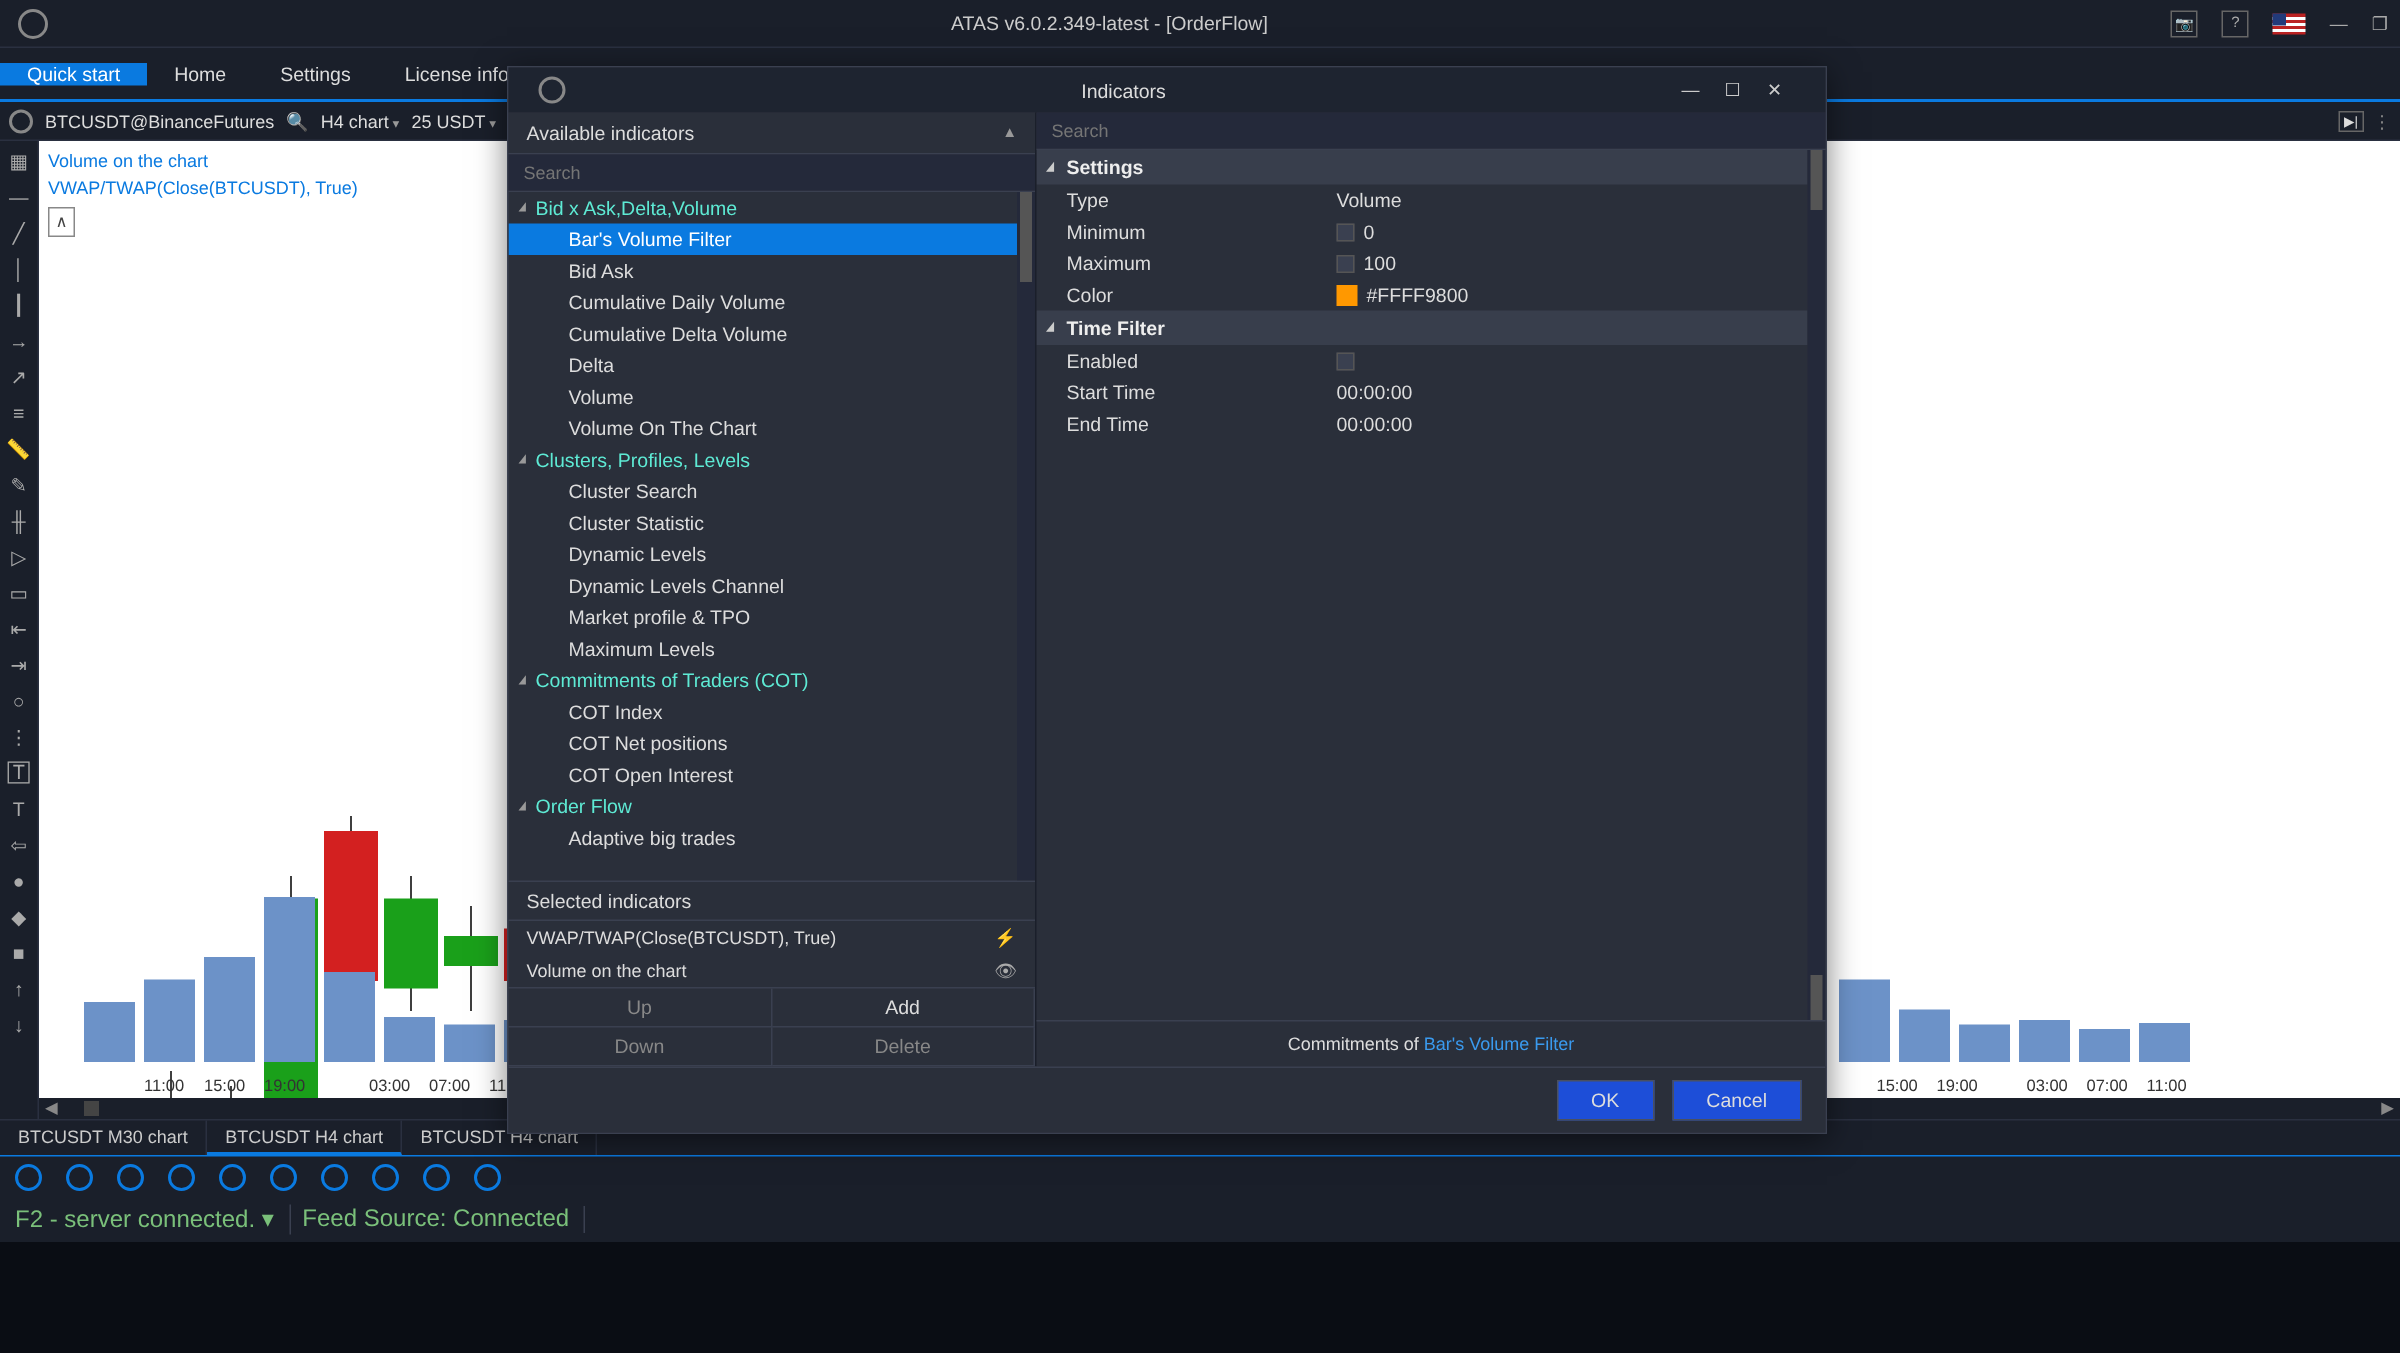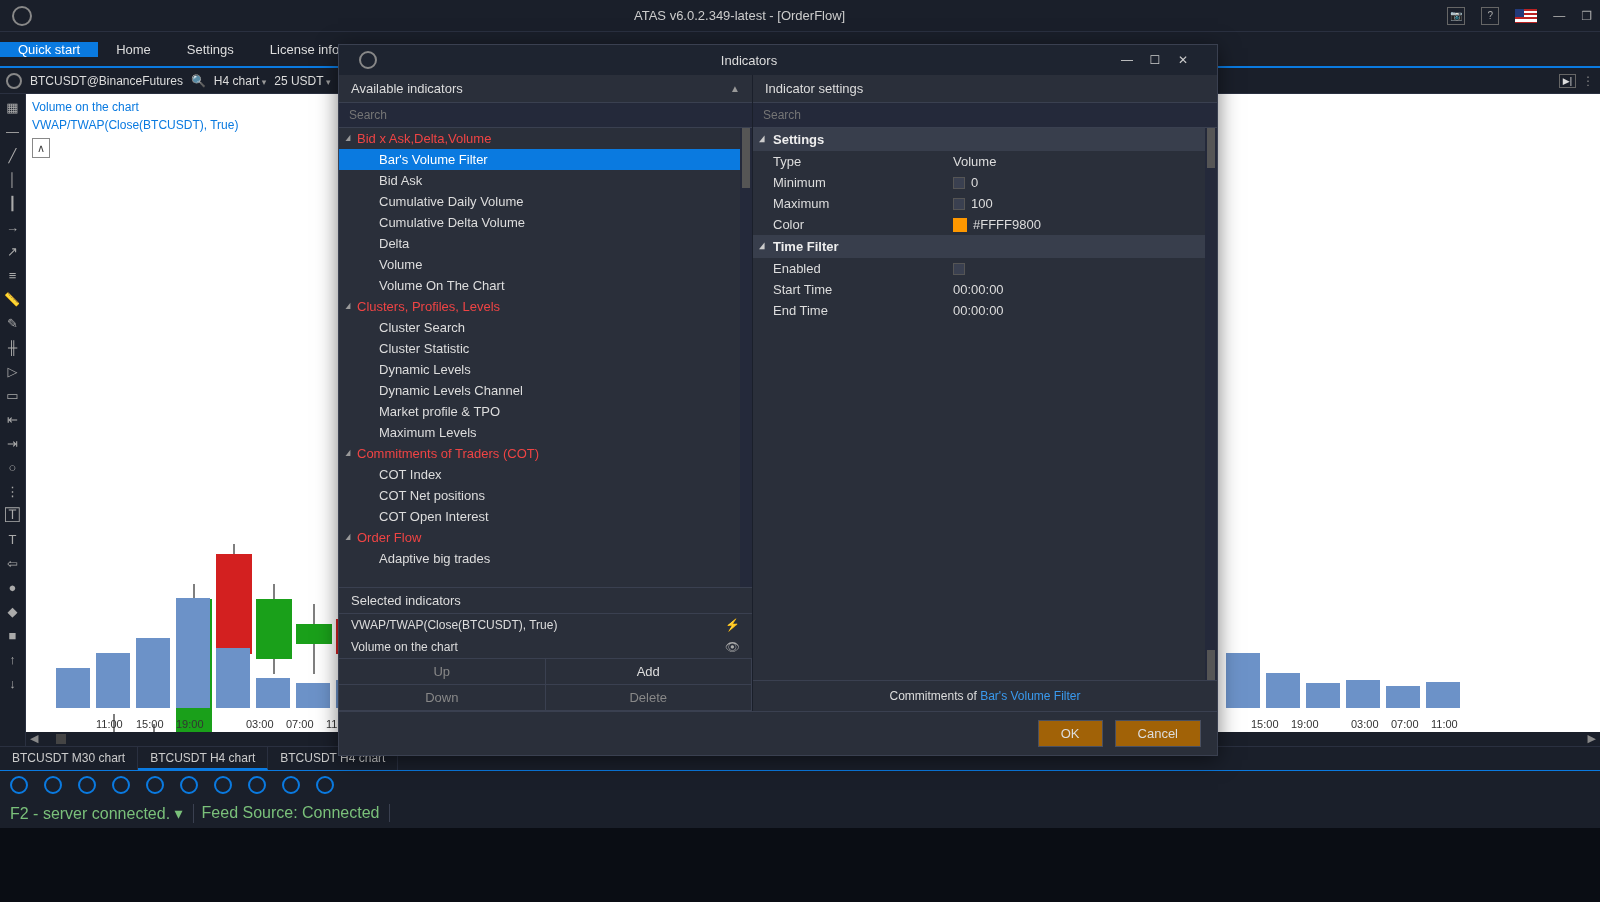--- a/index.html
+++ b/index.html
@@ -146,31 +146,31 @@
 .modal-title{
   height:30px;background:#1e2430;display:flex;align-items:center;padding:0 20px;color:#ddd;
 }
 .modal-title .mt-logo{width:18px;height:18px;border:2px solid #888;border-radius:50%;margin-right:8px;}
 .modal-title .mt-text{flex:1;text-align:center;font-size:13px;}
 .modal-title .win-btn{width:28px;text-align:center;color:#ccc;font-size:12px;}
 
 .modal-body{flex:1;display:flex;min-height:0;}
 
 
-.left-panel{width:414px;display:flex;flex-direction:column;border-right:1px solid #1a1f2a;}
+.left-panel{width:352px;display:flex;flex-direction:column;border-right:1px solid #1a1f2a;}
 .panel-header{
   padding:6px 12px;background:#2a2f3a;color:#ddd;font-size:13px;display:flex;align-items:center;justify-content:space-between;border-bottom:1px solid #3a4050;
 }
 .panel-header .caret{color:#999;font-size:10px;}
 .search-row{padding:0;border-bottom:1px solid #3a4050;}
 .search-row input{width:100%;background:#24293a;border:none;color:#aaa;padding:5px 10px;font-size:12px;outline:none;}
 
 .tree-wrap{flex:1;overflow:hidden;position:relative;}
 .tree{position:absolute;left:0;top:0;right:12px;bottom:0;}
-.tree .group{padding:3px 12px 3px 18px;color:#ef4444;font-size:13px;position:relative;}
+.tree .group{padding:3px 12px 3px 18px;color:#5eead4;font-size:13px;position:relative;}
 .tree .group::before{content:"◢";position:absolute;left:6px;top:5px;font-size:8px;color:#999;transform:scaleX(0.8);}
 .tree .leaf{padding:3px 12px 3px 40px;color:#ddd;font-size:13px;}
 .tree .leaf.selected{background:#0a7ae0;color:#fff;}
 .tree-scroll{position:absolute;right:0;top:0;bottom:0;width:12px;background:#24293a;}
 .tree-scroll .ts-thumb{position:absolute;left:2px;right:2px;top:0;height:60px;background:#555;}
 
 .sel-header{padding:5px 12px;background:#2a2f3a;border-top:1px solid #3a4050;border-bottom:1px solid #3a4050;color:#ddd;font-size:13px;}
 .sel-item{padding:4px 12px;display:flex;justify-content:space-between;align-items:center;color:#ddd;font-size:12px;}
 .sel-item .eye{color:#aaa;font-size:12px;}
 
@@ -189,21 +189,21 @@
 .prop-row .chk{width:12px;height:12px;background:#3a4050;border:1px solid #555;display:inline-block;}
 .color-swatch{width:14px;height:14px;background:#FF9800;display:inline-block;}
 .right-scroll{position:absolute;right:0;top:0;bottom:0;width:12px;background:#24293a;}
 .right-scroll .rs-thumb{position:absolute;left:2px;right:2px;top:0;height:40px;background:#555;}
 .right-scroll .rs-thumb2{position:absolute;left:2px;right:2px;bottom:0;height:30px;background:#555;}
 
 .desc-row{padding:8px 12px;text-align:center;color:#ddd;font-size:12px;border-top:1px solid #3a4050;}
 .desc-row a{color:#3a9aee;text-decoration:none;}
 
 .modal-footer{height:44px;display:flex;justify-content:flex-end;align-items:center;gap:12px;padding:0 16px;border-top:1px solid #3a4050;background:#2a2f3a;}
-.modal-footer .mbtn{background:#a16207;border:1px solid #4a5060;color:#ddd;padding:5px 22px;font-size:13px;}
+.modal-footer .mbtn{background:#1d4ed8;border:1px solid #4a5060;color:#ddd;padding:5px 22px;font-size:13px;}
 
 </style>
 </head>
 <body>
 
 <div class="titlebar">
   <div class="logo"></div>
   <div class="title">ATAS v6.0.2.349-latest - [OrderFlow]</div>
   <div class="tb-controls">
     <div class="tb-icon">📷</div>
@@ -434,21 +434,20 @@
         </div>
       <div class="btn-grid">
         <div class="gbtn">Up</div>
         <div class="gbtn enabled">Add</div>
         <div class="gbtn">Down</div>
         <div class="gbtn">Delete</div>
       </div>
     </div>
 
     <div class="right-panel">
-      <div class="panel-header">Indicator settings</div>
       <div class="search-row">
         <input type="text" placeholder="Search" style="">
       </div>
       <div class="props">
         <div style="position:absolute;left:0;right:12px;top:0;">
           <div class="prop-group">Settings</div>
           <div class="prop-row">
             <div class="k">Type</div>
             <div class="v">Volume</div>
           </div>

